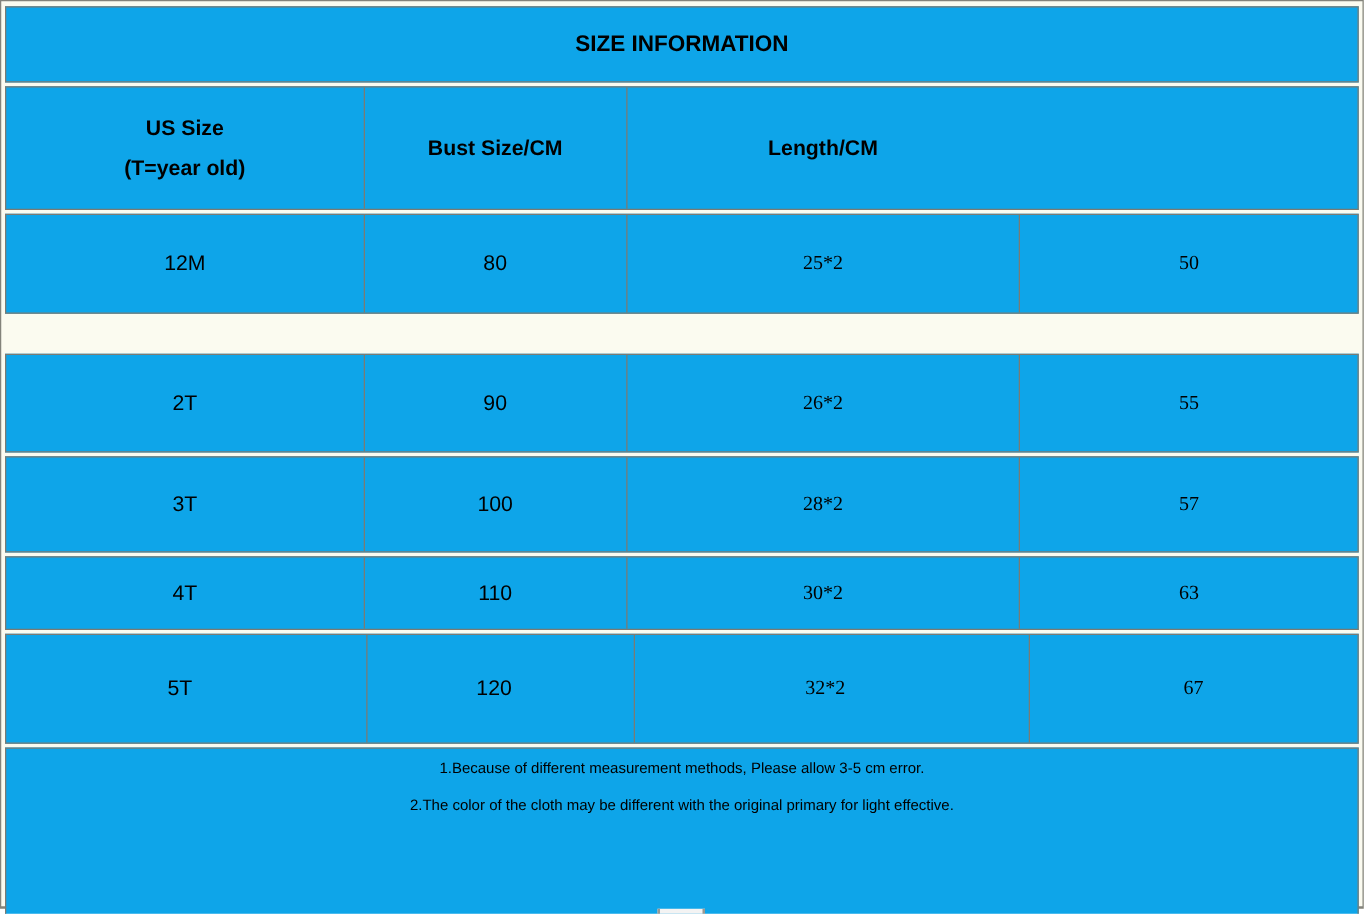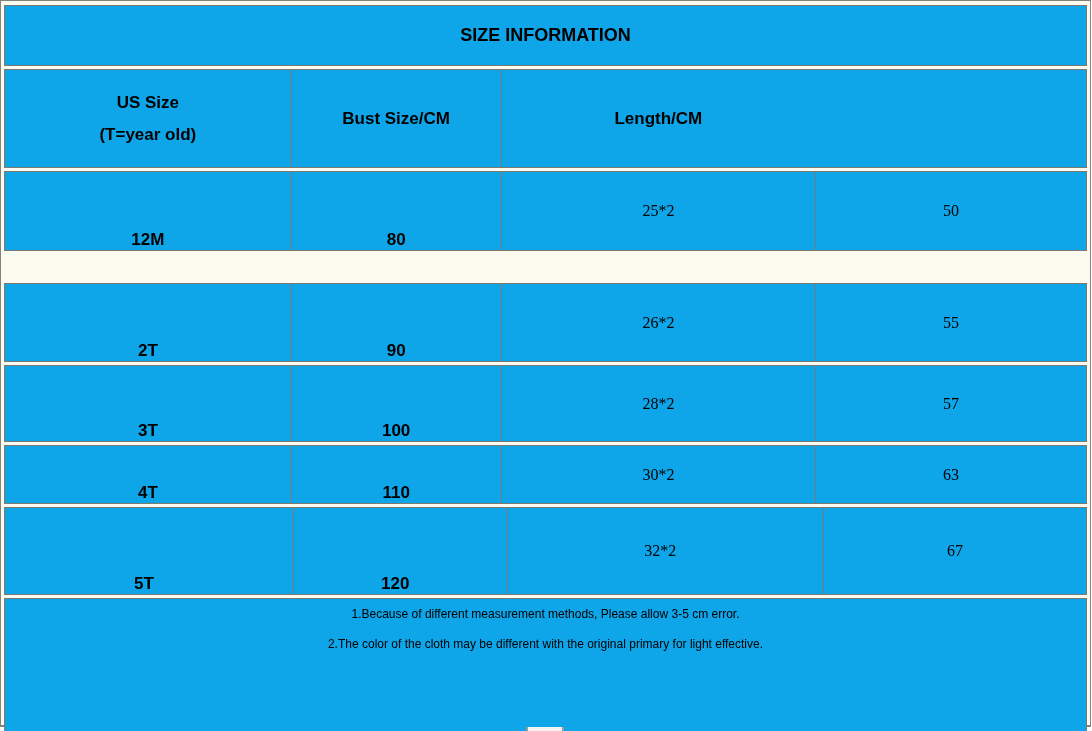--- a/index.html
+++ b/index.html
@@ -49,21 +49,21 @@
 
   .header-row { height: 99px; }
   .head { font-weight: bold; font-size: 17px; line-height: 32px; }
 
   .row-1 { height: 80px; }
   .row-2 { height: 79px; margin-top: 32px; }
   .row-3 { height: 77px; }
   .row-4 { height: 59px; }
   .row-5 { height: 88px; gap: 10px; }
 
-  .bold-cell { font-weight: bold; font-size: 17px; justify-content: flex-end; }
+  .bold-cell { font-weight: normal; font-size: 17px; }
   .serif-cell { font-family: "Liberation Serif", serif; font-size: 16px; font-weight: normal; }
 
   .notes-box {
     height: 138px;
     display: flex; flex-direction: column;
     align-items: center; justify-content: flex-start;
     font-weight: normal; font-size: 12px;
     line-height: 30px;
     text-align: center;
   }

